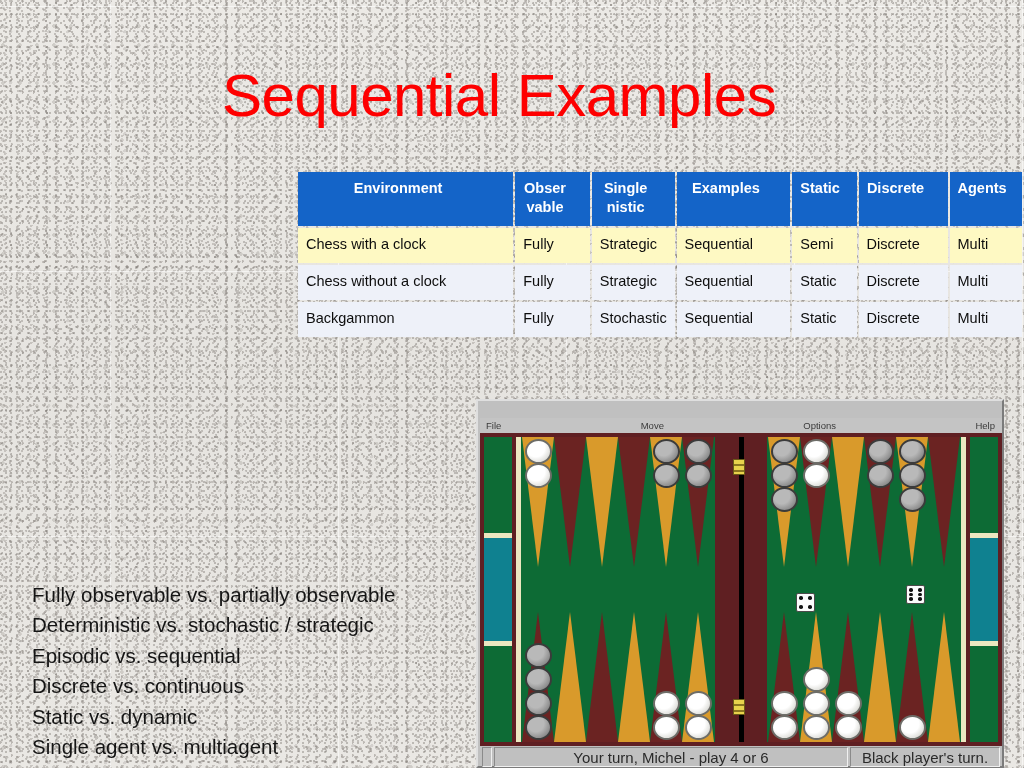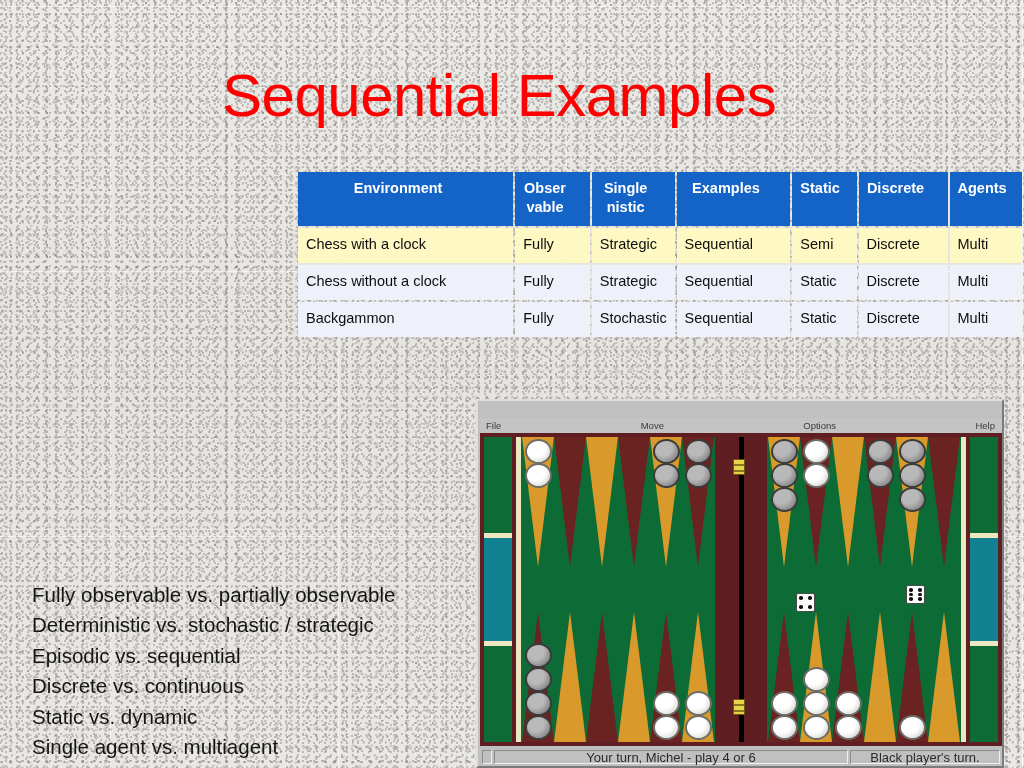--- a/index.html
+++ b/index.html
@@ -188,24 +188,24 @@
     padding:2px;box-sizing:border-box;
   }
   .die span{width:3.5px;height:3.5px;background:#111;border-radius:50%;align-self:center;justify-self:center;}
 
   
   #statusbar{
     position:absolute;left:2px;top:347px;width:522px;height:18px;
     display:flex;align-items:center;gap:2px;padding:0 2px;box-sizing:border-box;
   }
   .stat{
-    height:14px;background:#c0c0c0;
+    height:20px;background:#c0c0c0;
     border-top:1px solid #8a8a8a;border-left:1px solid #8a8a8a;
     border-right:1px solid #f0f0f0;border-bottom:1px solid #f0f0f0;
-    font-size:13px;color:#2a2a2a;display:flex;align-items:center;
+    font-size:15px;color:#2a2a2a;display:flex;align-items:center;
     justify-content:center;box-sizing:border-box;white-space:nowrap;text-align:center;
   }
   #stat-grip{width:10px;}
   #stat-main{flex:1 1 auto;}
   #stat-right{width:150px;}
 </style>
 </head>
 <body>
 
 <div id="bg"></div>

